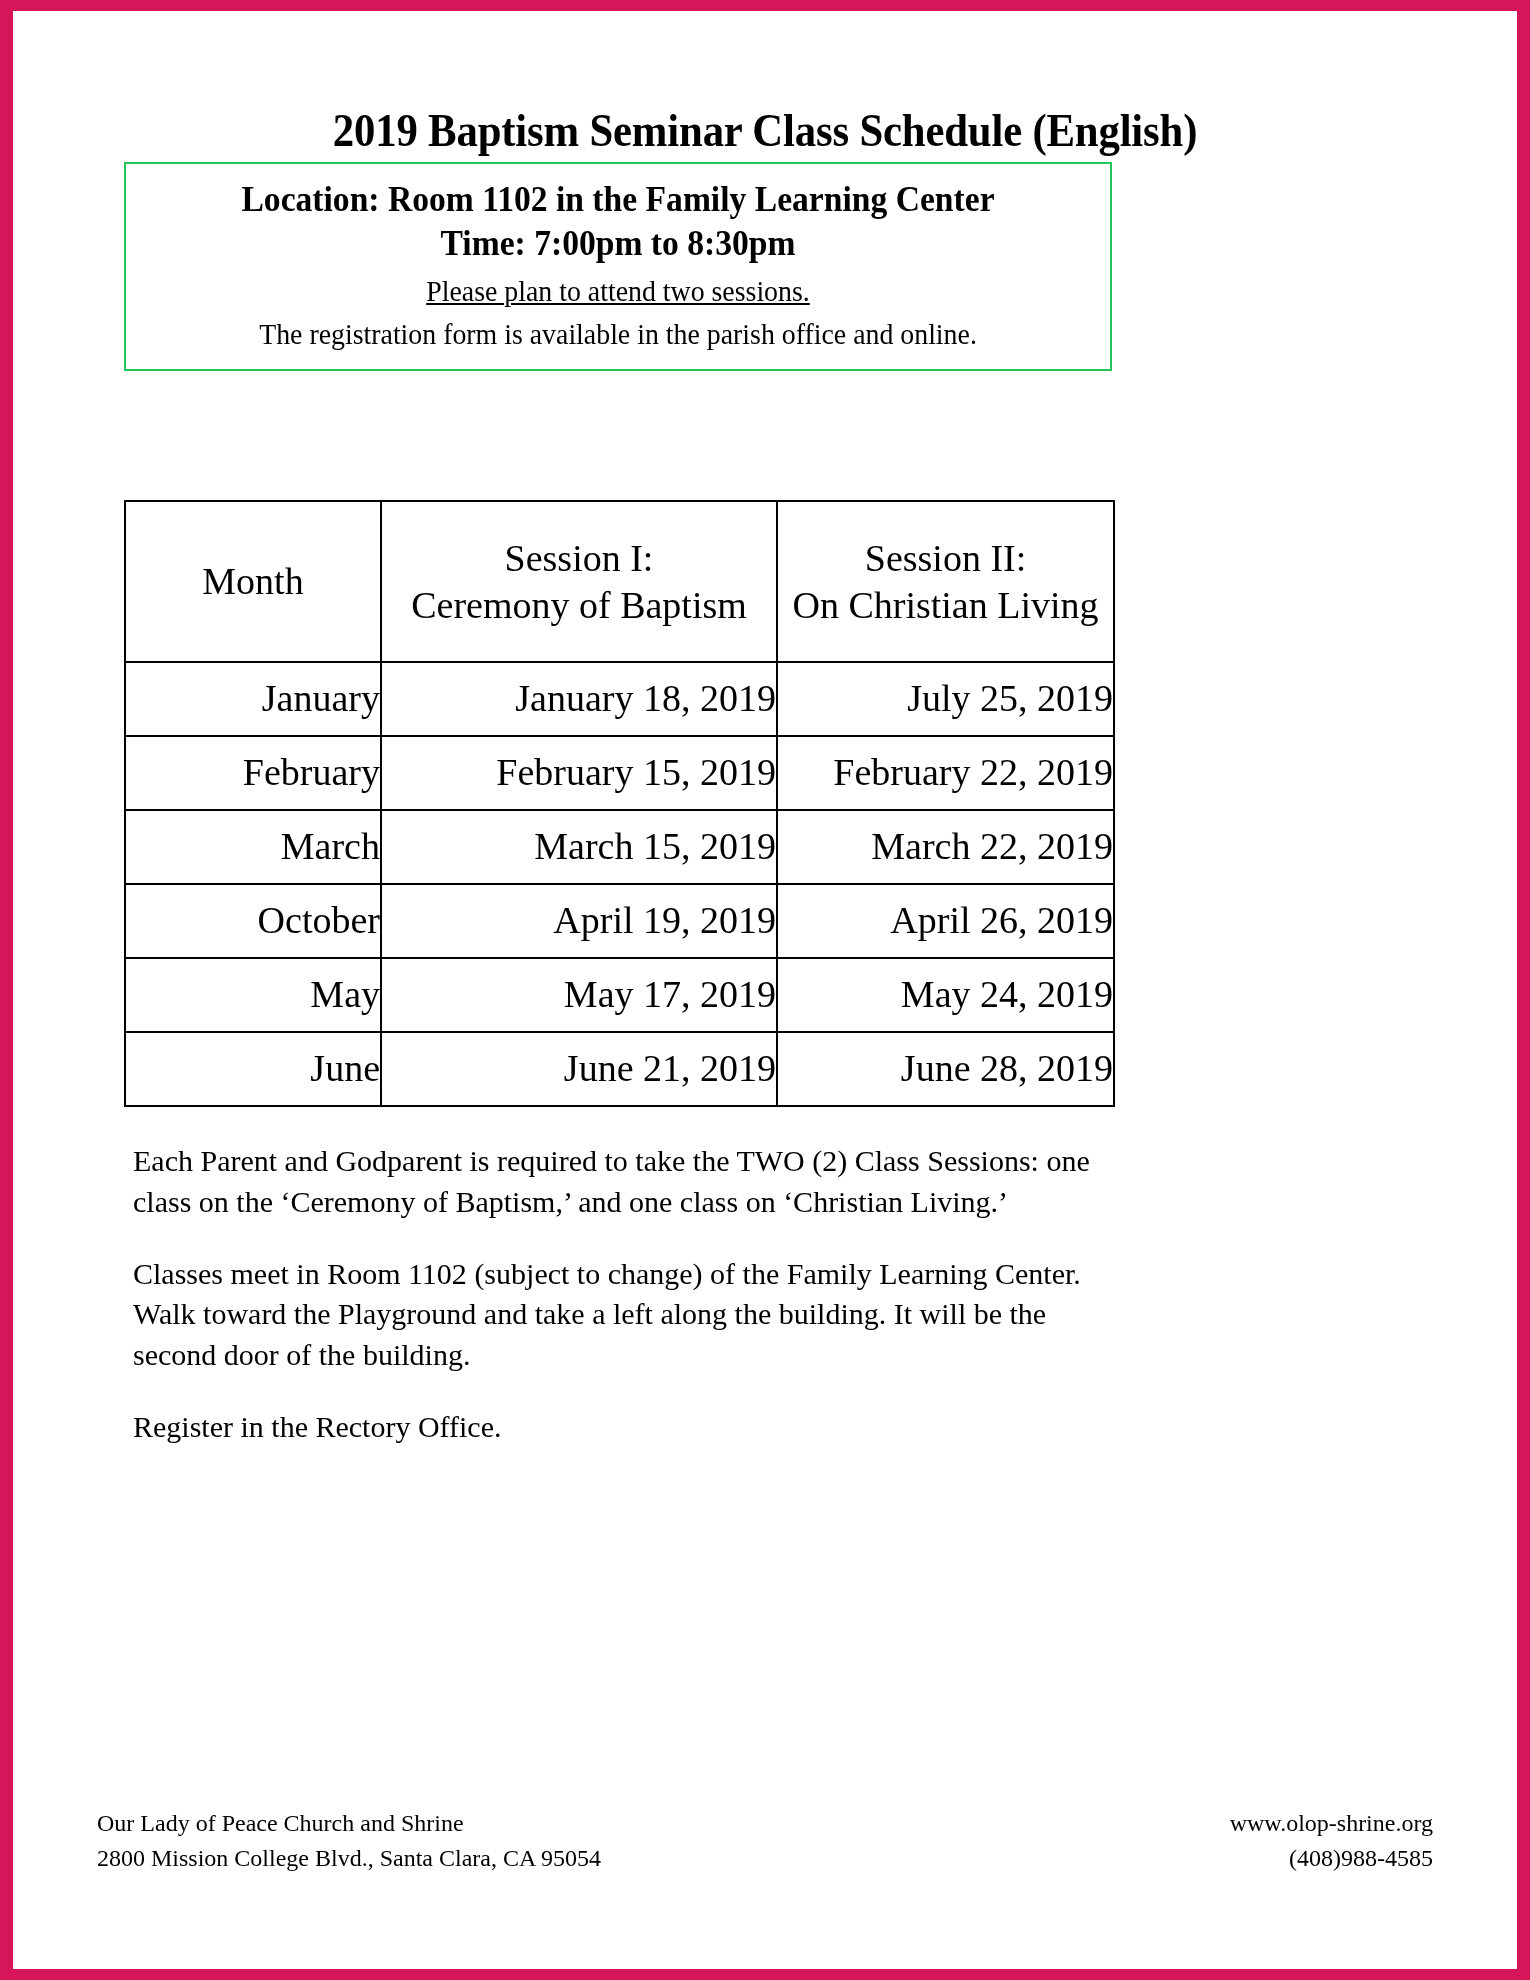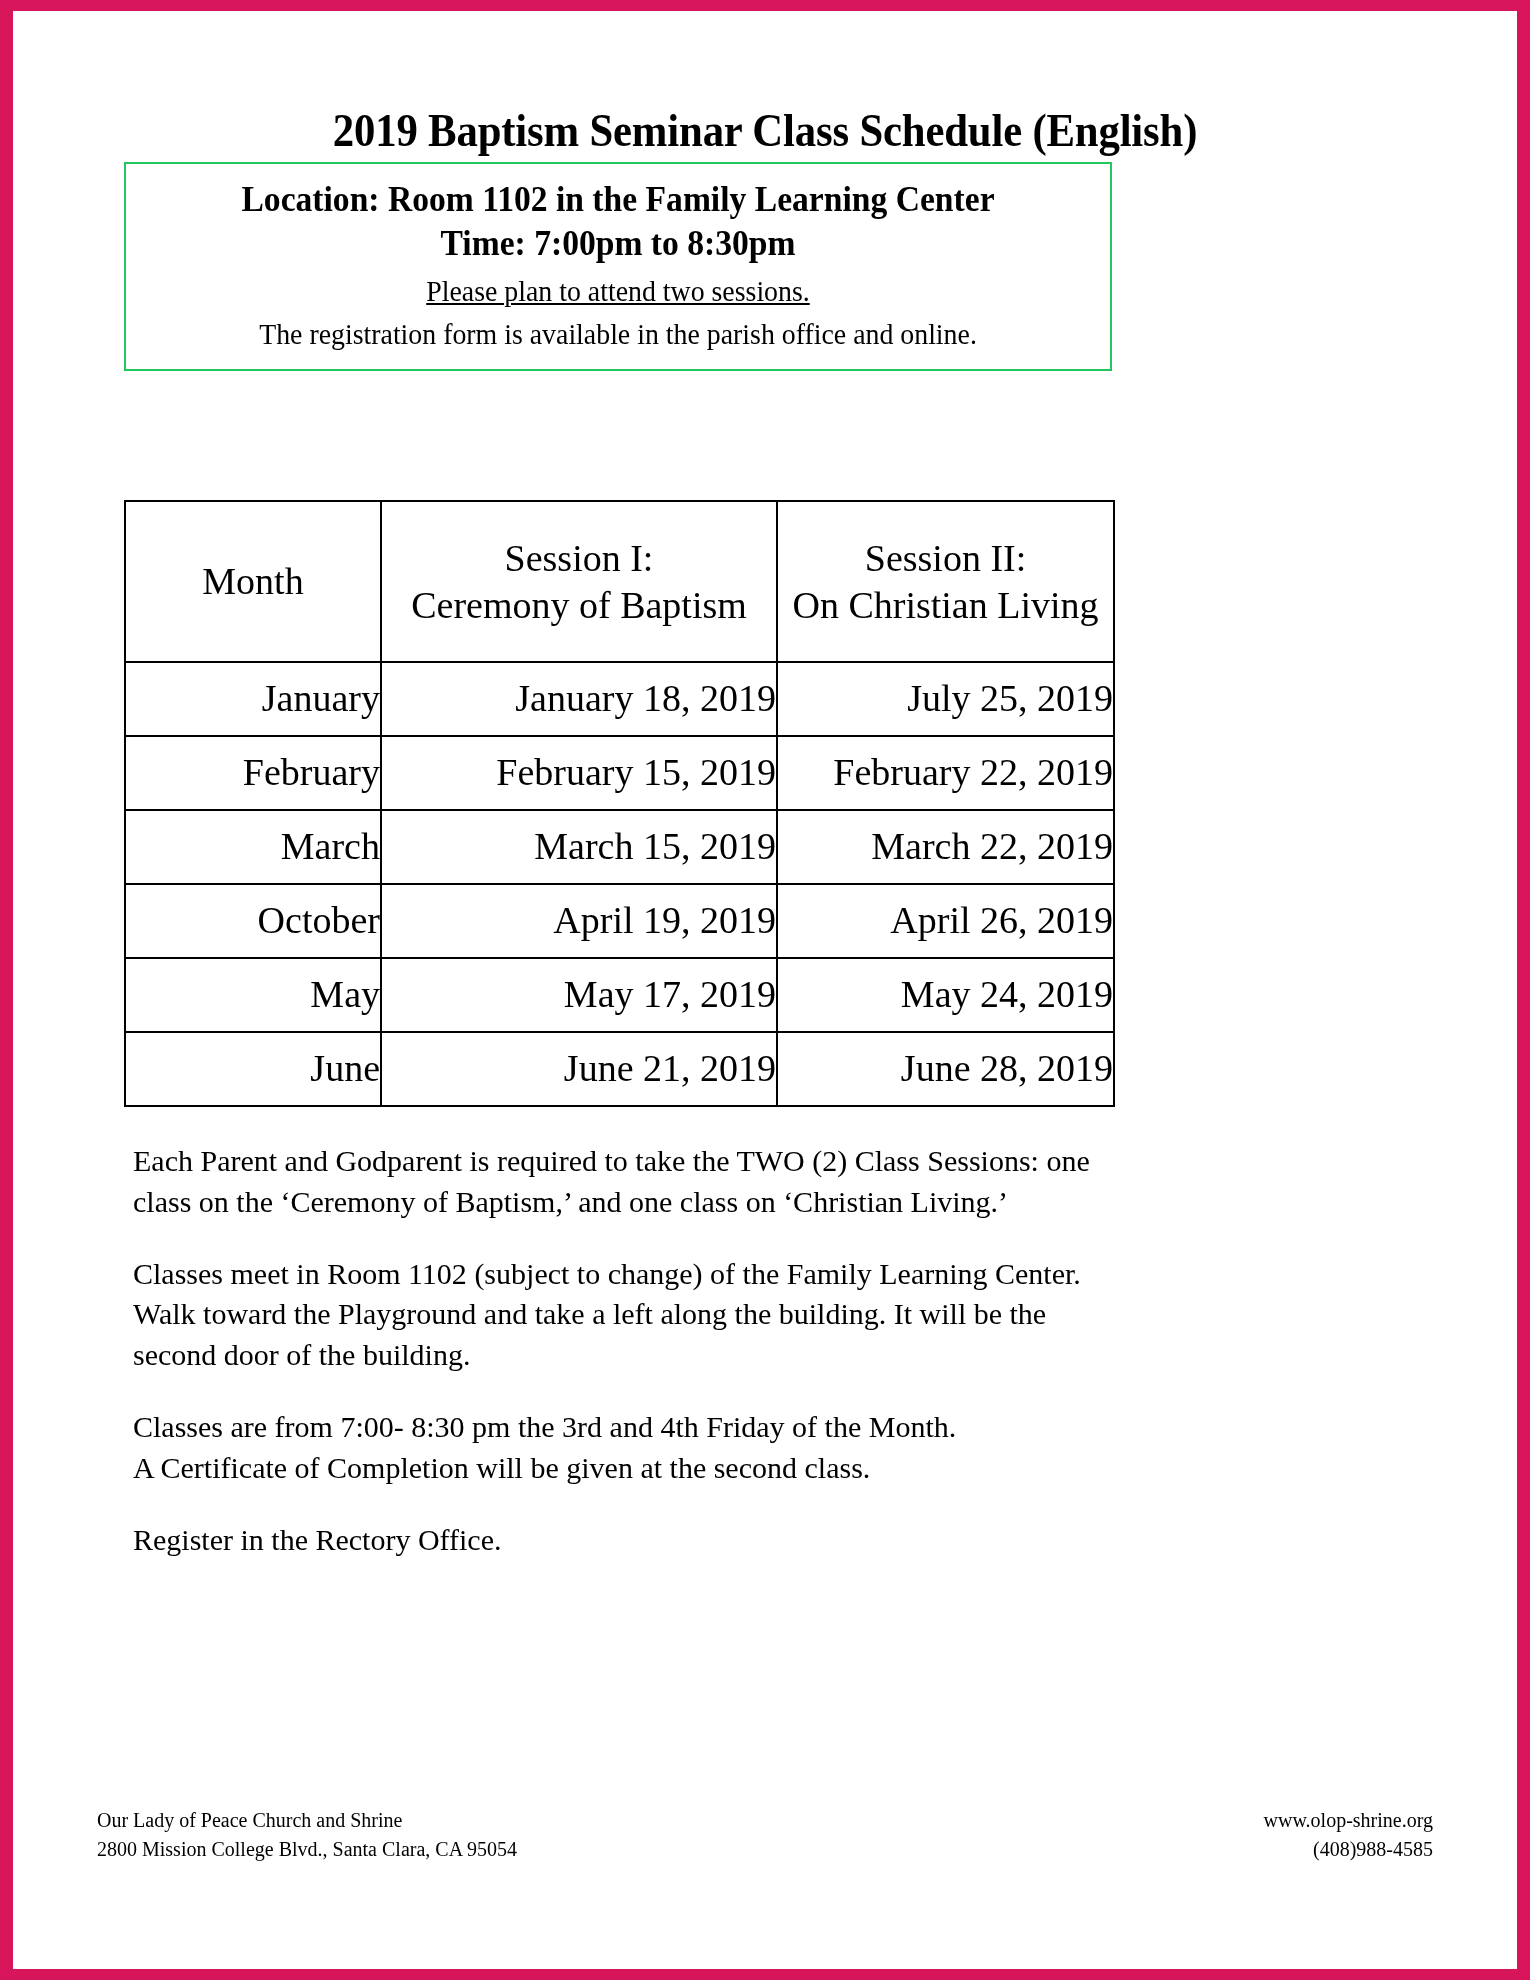--- a/index.html
+++ b/index.html
@@ -143,21 +143,21 @@
 
   
   .footer {
     position: absolute;
     left: 84px;
     right: 84px;
     top: 1795px;
     display: flex;
     justify-content: space-between;
     align-items: flex-start;
-    font-size: 20px;
+    font-size: 24px;
     line-height: 1.44;
   }
   .footer-left  { text-align: left; }
   .footer-right { text-align: right; }
 </style>
 </head>
 <body>
 
 <div class="page" style="border-color: rgb(214, 21, 90);">
   <div class="sheet">
@@ -226,21 +226,20 @@
             </tr>
           </tbody>
       </table>
     </div>
 
     <div class="body-copy">
       <p><span>Each Parent and Godparent is required to take the </span><b>TWO (2)</b><span> Class Sessions: one class on the ‘Ceremony of Baptism,’ and one class on ‘Christian Living.’</span></p>
 
       <p><span>Classes meet in </span><b>Room 1102</b><span> (subject to change) of the Family Learning Center. Walk toward the Playground and take a left along the building.  It will be the second door of the building.</span></p>
 
-      <p><span>Classes are from </span><b>7:00- 8:30 pm the 3rd and 4th Friday</b><span> of the Month.</span><br><span>A Certificate of Completion will be given at the second class.</span></p>
 
       <p><span>Register in the Rectory Office.</span></p>
     </div>
 
     <div class="footer">
       <div class="footer-left">
         <div>Our Lady of Peace Church and Shrine</div>
         <div>2800 Mission College Blvd., Santa Clara, CA 95054</div>
       </div>
       <div class="footer-right">

